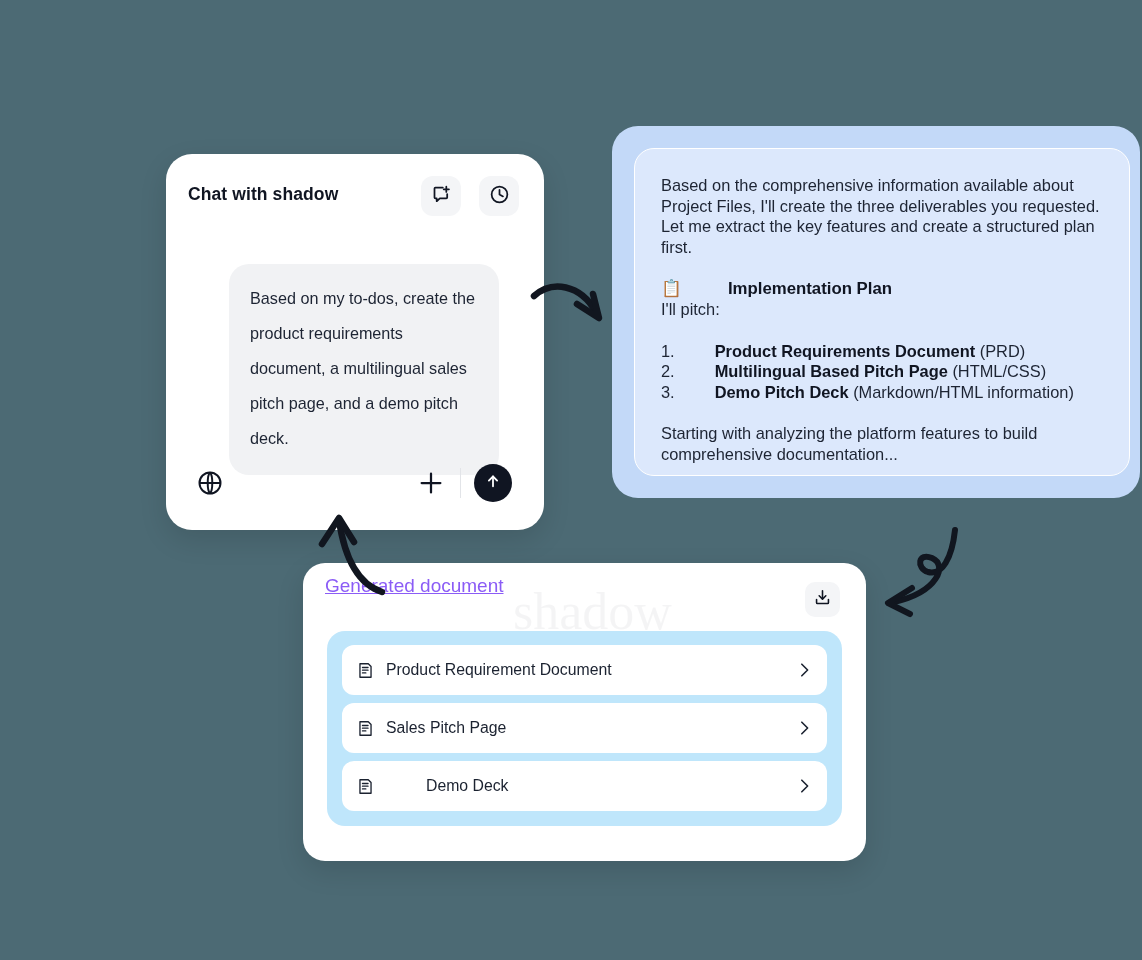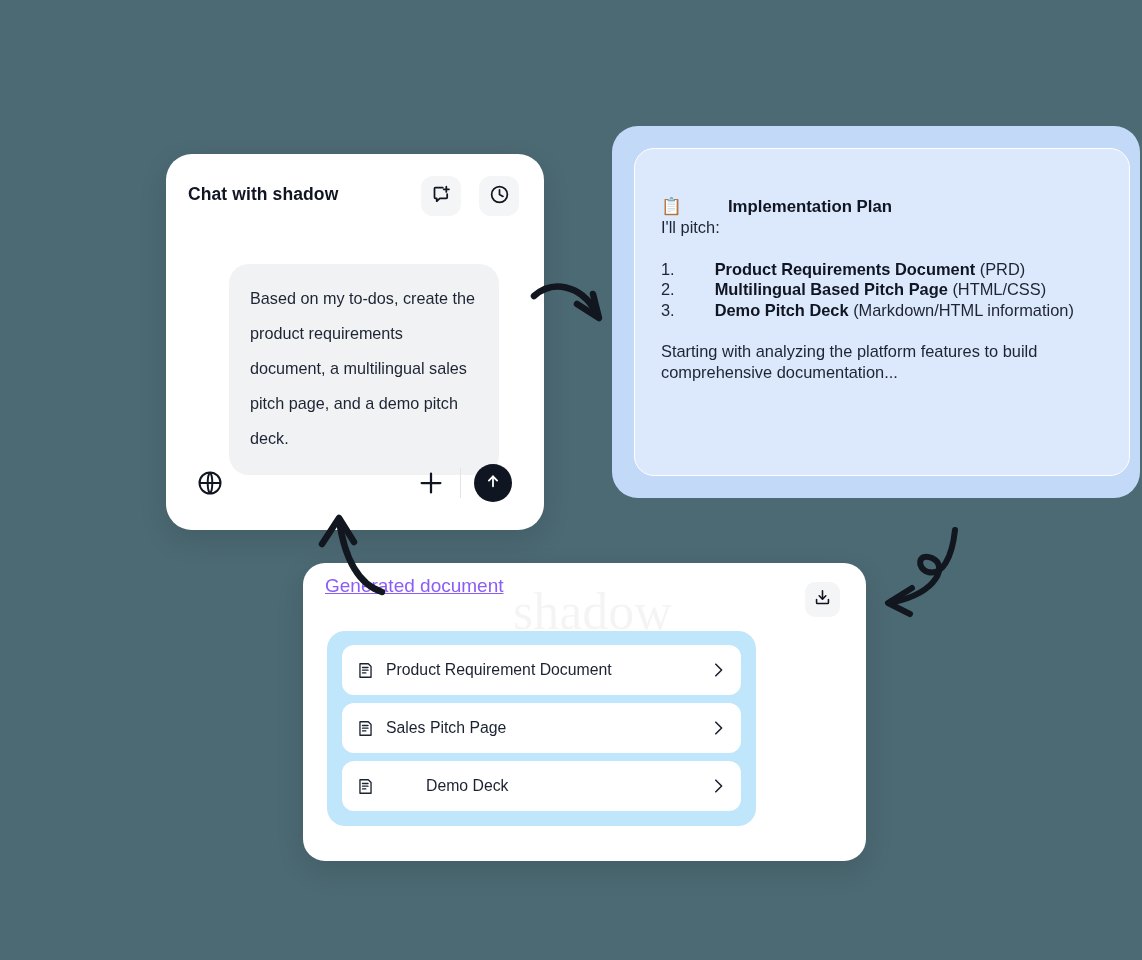--- a/index.html
+++ b/index.html
@@ -206,21 +206,21 @@
     background: #f4f5f7;
     display: flex;
     align-items: center;
     justify-content: center;
     cursor: pointer;
   }
   #docs-list {
     position: absolute;
     left: 24px;
     top: 68px;
-    width: 429px;
+    width: 515px;
     background: #bfe6fb;
     border-radius: 18px;
     padding: 14px 15px;
     box-sizing: border-box;
   }
   .doc-row {
     height: 50px;
     background: #ffffff;
     border-radius: 12px;
     display: flex;
@@ -313,20 +313,21 @@
             <path d="M6.5 11.5 12 6l5.5 5.5"></path>
           </svg>
         </span>
       </div>
     </div>
   </div>
 
   <div id="assistant-card">
     <div id="assistant-inner">
 
+      <p class="asst-p">Based on the comprehensive information available about Project Files, I'll create the three deliverables you requested. Let me extract the key features and create a structured plan first.</p>
 
       <div class="asst-gap"></div>
 
       <div id="plan-heading">
         <span>📋</span>
         <span class="plan-label">Implementation Plan</span>
       </div>
       <div class="asst-p">I'll pitch:</div>
 
       <div class="asst-gap"></div>

